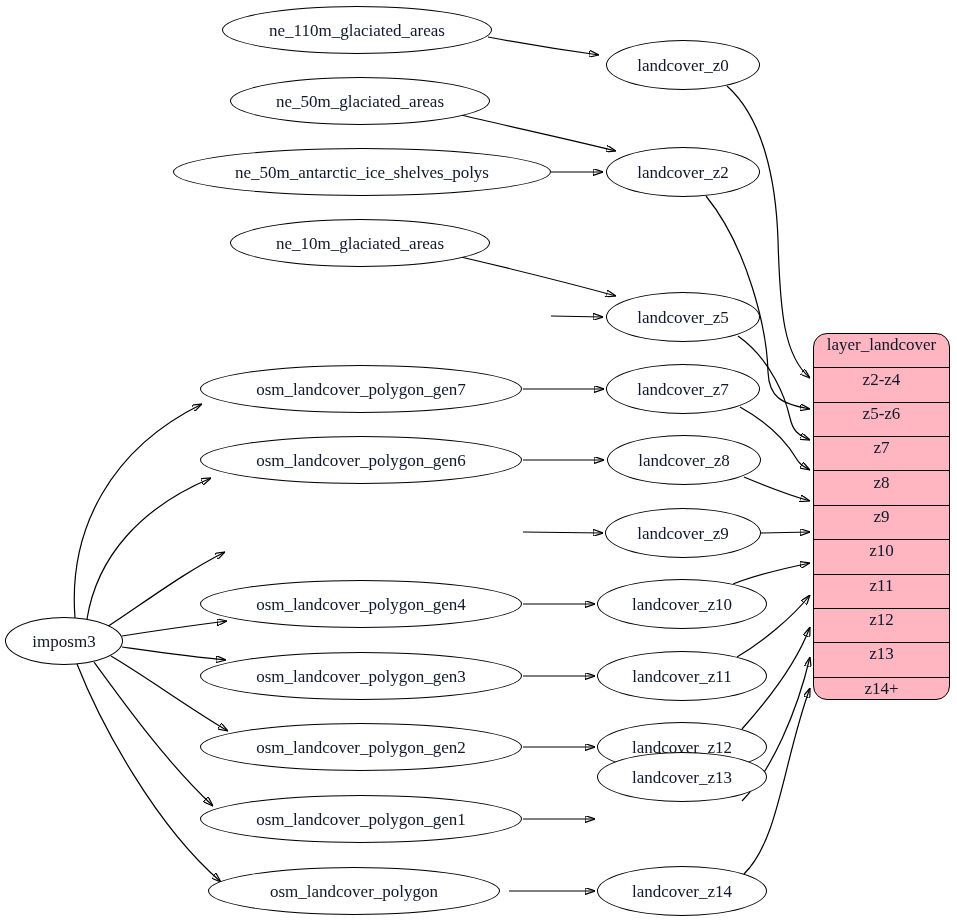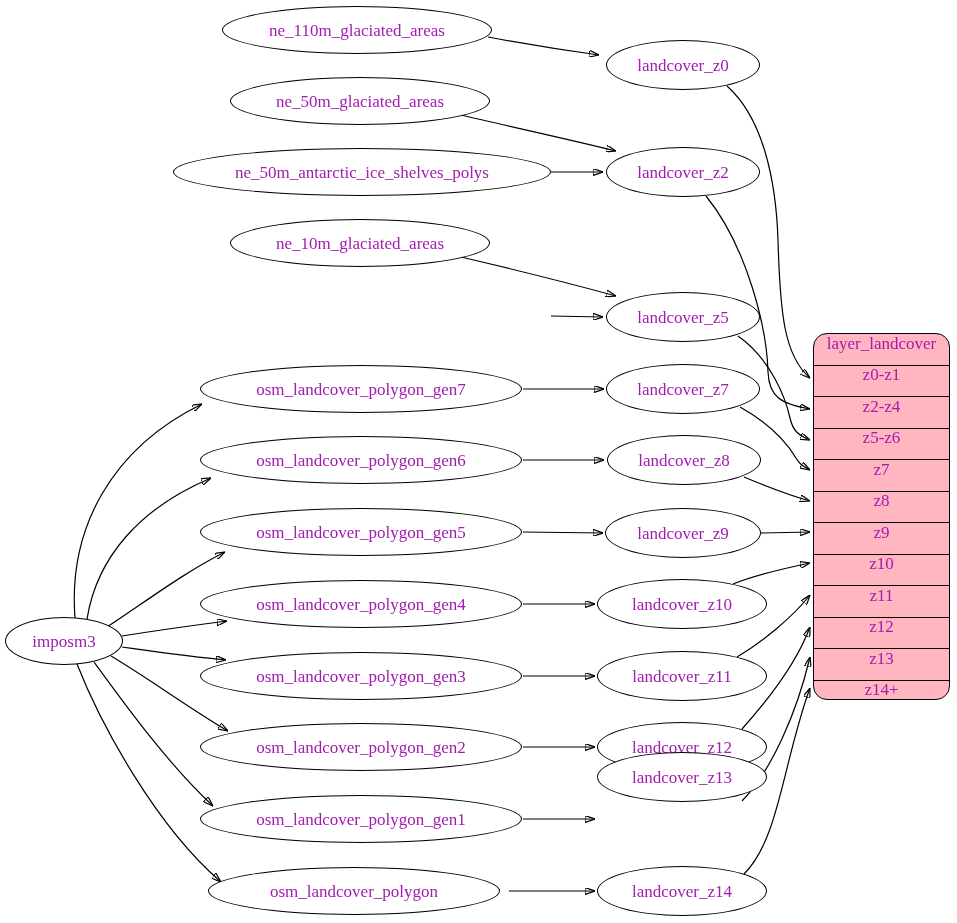--- a/index.html
+++ b/index.html
@@ -1,18 +1,18 @@
 <!DOCTYPE html>
 <html><head>
 <meta charset="utf-8">
 <style>
   html,body { margin:0; padding:0; background:#ffffff; }
   .canvas {
     position:relative; width:957px; height:923px; background:#ffffff;
-    font-family:"Liberation Serif","DejaVu Serif",serif; color:#a21caf;
+    font-family:"Liberation Serif","DejaVu Serif",serif; color:#0f172a;
     overflow:hidden;
   }
   .edges { position:absolute; left:0; top:0; width:957px; height:923px; }
   .edges path { fill:none; stroke:#000; stroke-width:1.2px; }
   .node {
     position:absolute; box-sizing:border-box;
     border:1.4px solid #000; border-radius:50%; background:#fff;
     display:flex; align-items:center; justify-content:center;
     font-size:17px; line-height:1; white-space:nowrap;
   }
@@ -77,21 +77,20 @@
     <path d="M742,801 C772,770 797,712 810,657" marker-end="url(#arrow)"></path>
     <path d="M744,874 C779,840 783,762 810,688" marker-end="url(#arrow)"></path>
   </svg>
 
   <div class="node" style="left:222px; top:6px;  width:270px; height:48px;">ne_110m_glaciated_areas</div>
   <div class="node" style="left:230px; top:77px; width:260px; height:48px;">ne_50m_glaciated_areas</div>
   <div class="node" style="left:173px; top:148px; width:378px; height:48px;">ne_50m_antarctic_ice_shelves_polys</div>
   <div class="node" style="left:230px; top:219px; width:260px; height:48px;">ne_10m_glaciated_areas</div>
   <div class="node" style="left:200px; top:365px; width:322px; height:48px;">osm_landcover_polygon_gen7</div>
   <div class="node" style="left:200px; top:436px; width:322px; height:48px;">osm_landcover_polygon_gen6</div>
-  <div class="node" style="left:200px; top:508px; width:322px; height:48px;">osm_landcover_polygon_gen5</div>
   <div class="node" style="left:200px; top:580px; width:322px; height:48px;">osm_landcover_polygon_gen4</div>
   <div class="node" style="left:5px;   top:617px; width:118px; height:48px;text-align:center;">imposm3</div>
   <div class="node" style="left:200px; top:652px; width:322px; height:48px;">osm_landcover_polygon_gen3</div>
   <div class="node" style="left:200px; top:723px; width:322px; height:48px;">osm_landcover_polygon_gen2</div>
   <div class="node" style="left:200px; top:795px; width:322px; height:48px;">osm_landcover_polygon_gen1</div>
   <div class="node" style="left:208px; top:867px; width:292px; height:48px;">osm_landcover_polygon</div>
 
   <div class="node" style="left:606px; top:40px;  width:154px; height:50px;">landcover_z0</div>
   <div class="node" style="left:606px; top:147px; width:154px; height:50px;">landcover_z2</div>
   <div class="node" style="left:606px; top:292px; width:154px; height:50px;">landcover_z5</div>
@@ -99,21 +98,20 @@
   <div class="node" style="left:607px; top:435px; width:154px; height:50px;">landcover_z8</div>
   <div class="node" style="left:605px; top:508px; width:156px; height:50px;">landcover_z9</div>
   <div class="node" style="left:597px; top:579px; width:170px; height:50px;">landcover_z10</div>
   <div class="node" style="left:597px; top:651px; width:170px; height:50px;">landcover_z11</div>
   <div class="node" style="left:597px; top:722px; width:170px; height:50px;">landcover_z12</div>
   <div class="node" style="left:597px; top:752px; width:170px; height:50px;">landcover_z13</div>
   <div class="node" style="left:597px; top:866px; width:170px; height:50px;">landcover_z14</div>
 
   <div class="mtable">
     <div class="mrow">layer_landcover</div>
-    <div class="mrow">z0-z1</div>
     <div class="mrow">z2-z4</div>
     <div class="mrow">z5-z6</div>
     <div class="mrow">z7</div>
     <div class="mrow">z8</div>
     <div class="mrow">z9</div>
     <div class="mrow">z10</div>
     <div class="mrow">z11</div>
     <div class="mrow">z12</div>
     <div class="mrow">z13</div>
     <div class="mrow">z14+</div>

